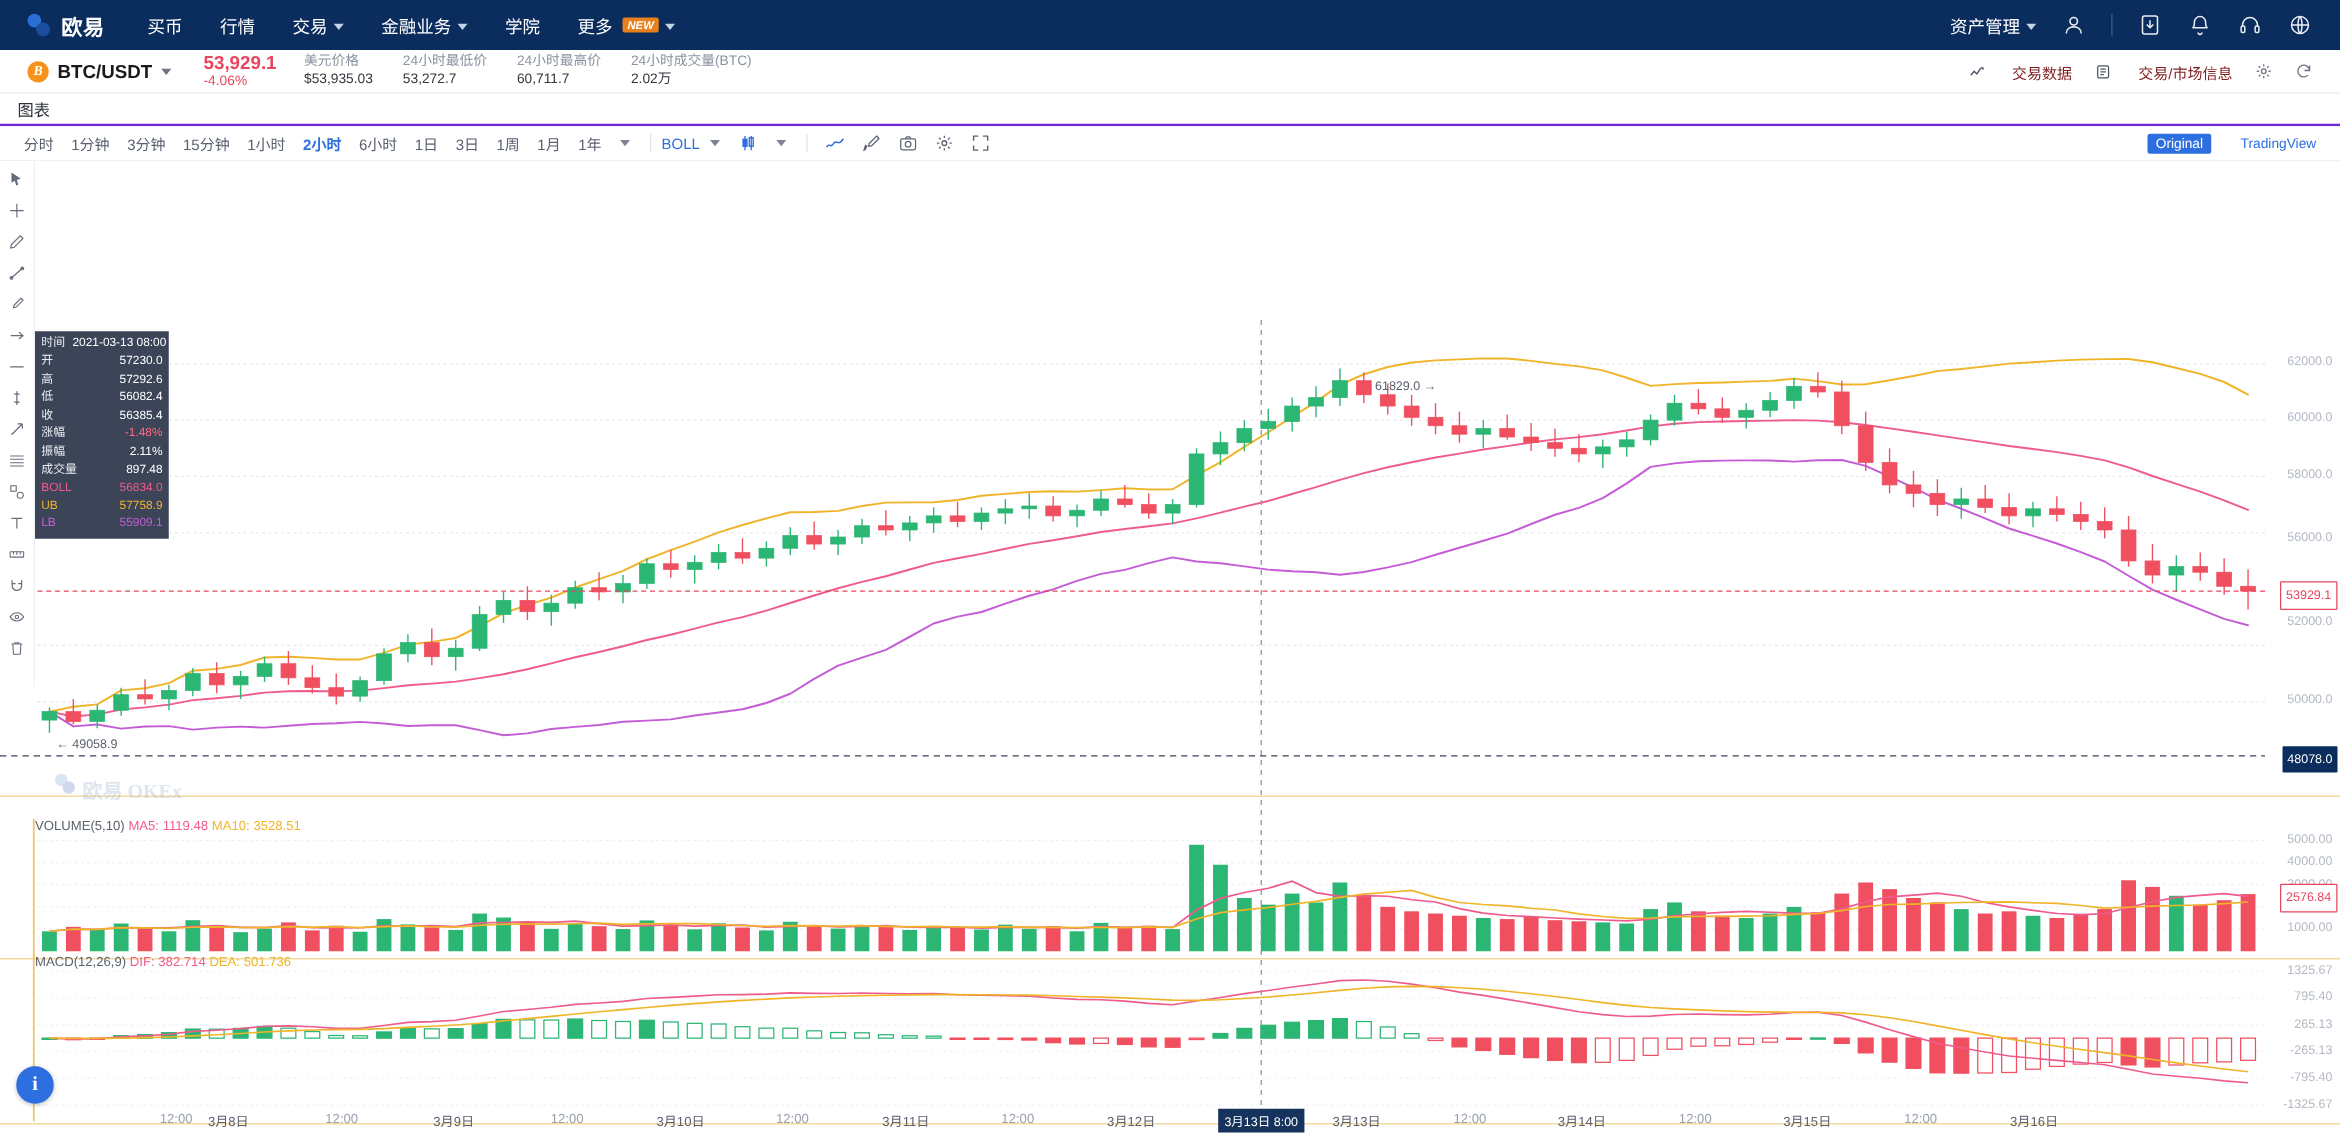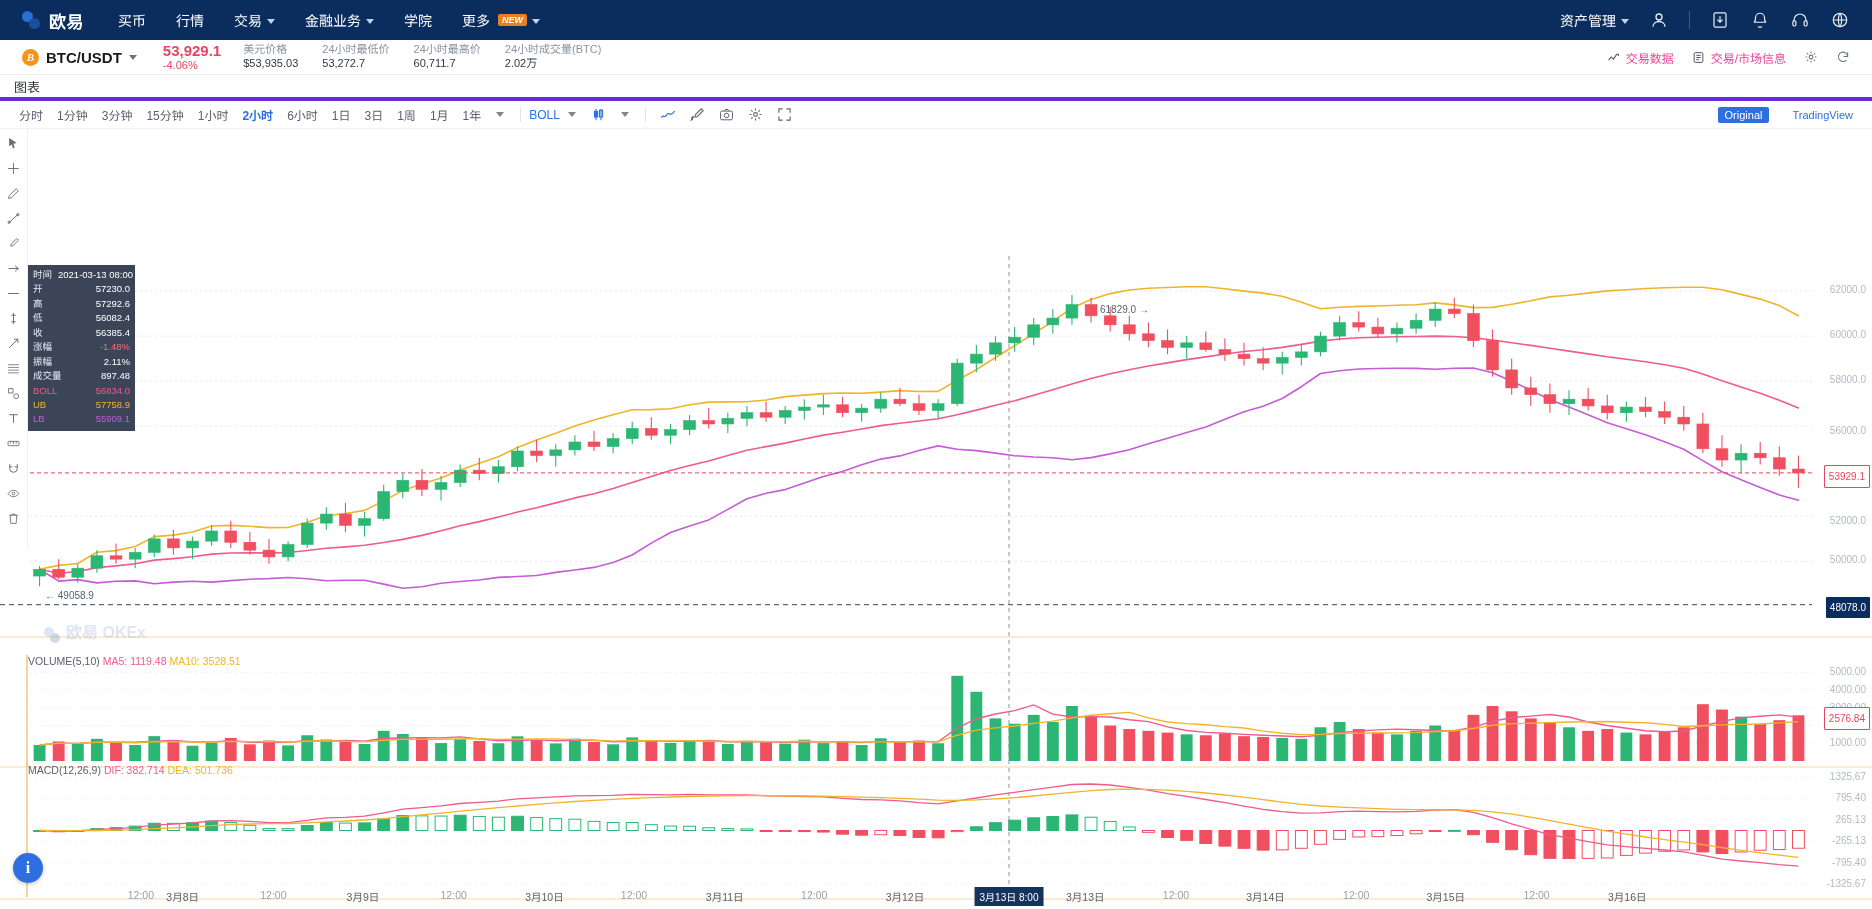--- a/index.html
+++ b/index.html
@@ -58,28 +58,28 @@
     border-left: 4px solid transparent; border-right: 4px solid transparent;
     border-top: 5px solid #6b7280; }
   .last-price-col { margin-right: 22px; display: flex; flex-direction: column;
                     align-items: flex-start; line-height: 1.15; }
   .last-price { font-size: 15px; font-weight: bold; color: #e8455f; }
   .last-chg { font-size: 11px; color: #e8455f; }
   .stat { margin-right: 24px; display: flex; flex-direction: column; line-height: 1.25; }
   .stat-label { font-size: 11px; color: #8a93a0; white-space: nowrap; }
   .stat-value { font-size: 11px; color: #33373d; }
   .ticker-right { margin-left: auto; display: flex; align-items: center; gap: 18px; }
-  .tr-item { display: flex; align-items: center; gap: 5px; font-size: 12px;
-             color: #ec4899; cursor: pointer; white-space: nowrap; }
+  .tr-item { display: flex; align-items: center; gap: 21px; font-size: 12px;
+             color: #7f1d1d; cursor: pointer; white-space: nowrap; }
   .tr-icon { width: 14px; height: 14px; display:flex; align-items:center; justify-content:center; }
 
   
   #chart-title-bar {
     height: 26px; display: flex; align-items: center; padding: 0 14px;
-    font-size: 13px; color: #2c3038; border-bottom: 4px solid #6d28d9;
+    font-size: 13px; color: #2c3038; border-bottom: 2px solid #6d28d9;
   }
 
   
   #toolbar {
     height: 28px; display: flex; align-items: center; padding: 0 12px;
     border-bottom: 1px solid #eef0f3; gap: 0px; position: relative;
     background: #fff;
   }
   .tf {
     font-size: 12px; color: #5a616e; padding: 2px 7px; cursor: pointer;
@@ -127,21 +127,21 @@
   .ohlc-k.lb, .ohlc-v.lb { color: #c45cd6; }
 
   
   .panel-legend { position: absolute; font-size: 10.5px; z-index: 6; white-space: nowrap; }
   .lg-name { color: #5a616e; }
   .lg-ma5 { color: #ef5b8c; }
   .lg-ma10 { color: #f0b429; }
 
   
   #watermark { position: absolute; left: 44px; top: 490px; z-index: 4;
-    display: flex; align-items: flex-end; gap: 6px; opacity: .33; }
+    display: flex; align-items: flex-start; gap: 6px; opacity: .33; font-family: Liberation Serif, serif; }
   #watermark .wm-logo { width: 16px; height: 16px; position: relative; }
   #watermark .wm-logo i { position: absolute; border-radius: 50%; }
   #watermark .wm-logo i.a { width: 10px; height: 10px; background: #8fb4e0; left: 0; top: 0; }
   #watermark .wm-logo i.b { width: 10px; height: 10px; background: #6d92c4; left: 6px; top: 6px; }
   #watermark .wm-text { font-size: 16px; font-weight: bold; color: #9fb4cf; }
 
   
   #price-axis { position: absolute; right: 0; top: 0; width: 68px; height: 780px; z-index: 6; }
   .ax-lbl { position: absolute; right: 6px; font-size: 10px; color: #b3b9c4; }
   .ax-tag {
@@ -940,21 +940,21 @@
   </div>
 
   <div class="chart-note" id="note-high" style="left: 1100px; top: 175px;">61829.0 →</div>
   <div class="chart-note" id="note-low" style="left: 45px; top: 461px;">← 49058.9</div>
 
   <div id="price-axis">
       <div class="ax-lbl" style="top: 155.037px;">62000.0</div>
       <div class="ax-lbl" style="top: 200.099px;">60000.0</div>
       <div class="ax-lbl" style="top: 245.16px;">58000.0</div>
       <div class="ax-lbl" style="top: 296px;">56000.0</div>
-      <div class="ax-lbl" style="top: 386px; margin-left: 32px;">52000.0</div>
+      <div class="ax-lbl" style="top: 363px; margin-left: 32px;">52000.0</div>
       <div class="ax-lbl" style="top: 425.407px;">50000.0</div>
       <div class="ax-tag cur" style="top: 335.881px;">53929.1</div>
       <div class="ax-tag dark" style="top: 467.712px;">48078.0</div>
       <div class="ax-lbl" style="top: 537.265px;">5000.00</div>
       <div class="ax-lbl" style="top: 555.012px;">4000.00</div>
       <div class="ax-lbl" style="top: 572.759px;">3000.00</div>
       <div class="ax-lbl" style="top: 590.506px;">2000.00</div>
       <div class="ax-lbl" style="top: 608.253px;">1000.00</div>
       <div class="ax-tag vol" style="top: 578.269px;">2576.84</div>
       <div class="ax-lbl" style="top: 642px;">1325.67</div>

